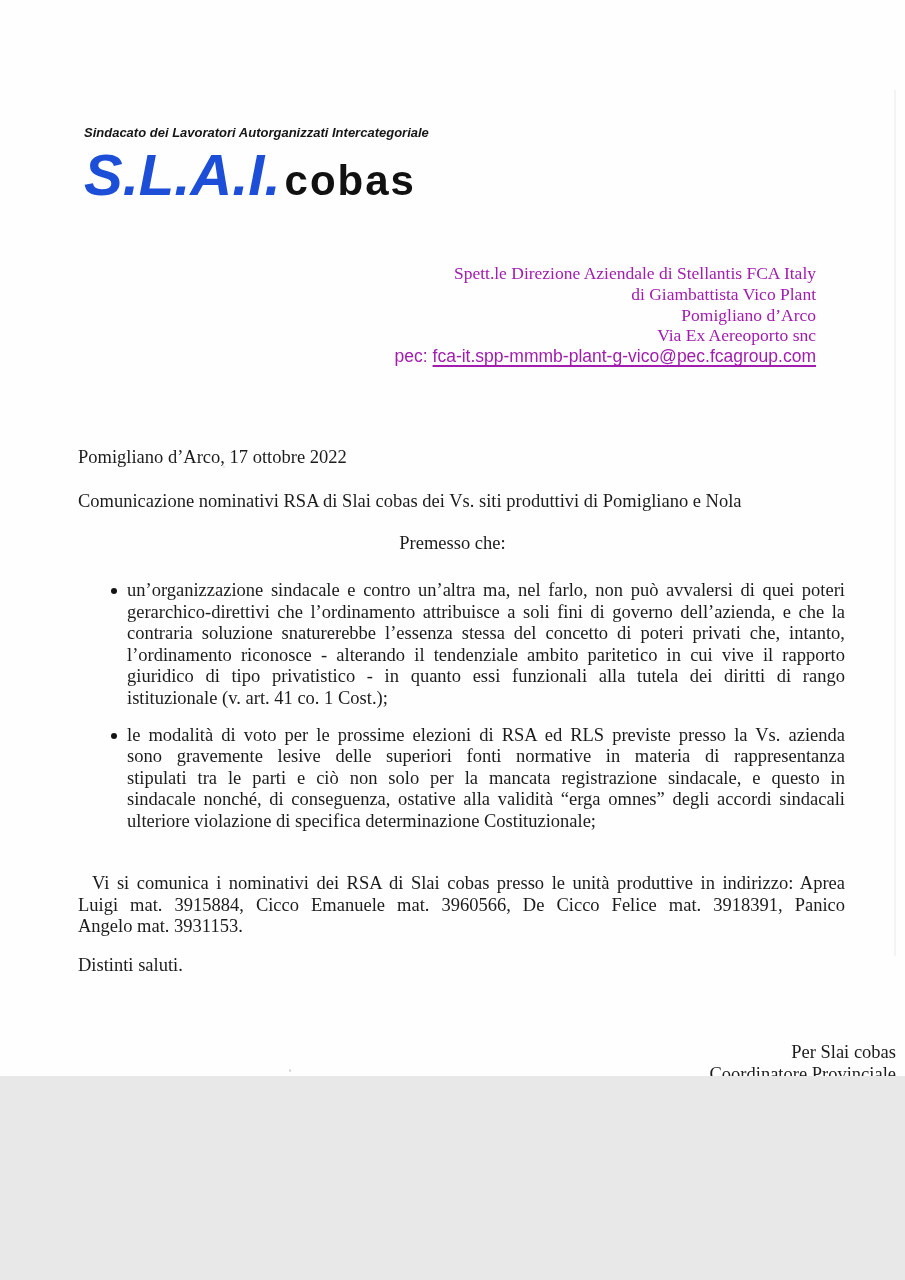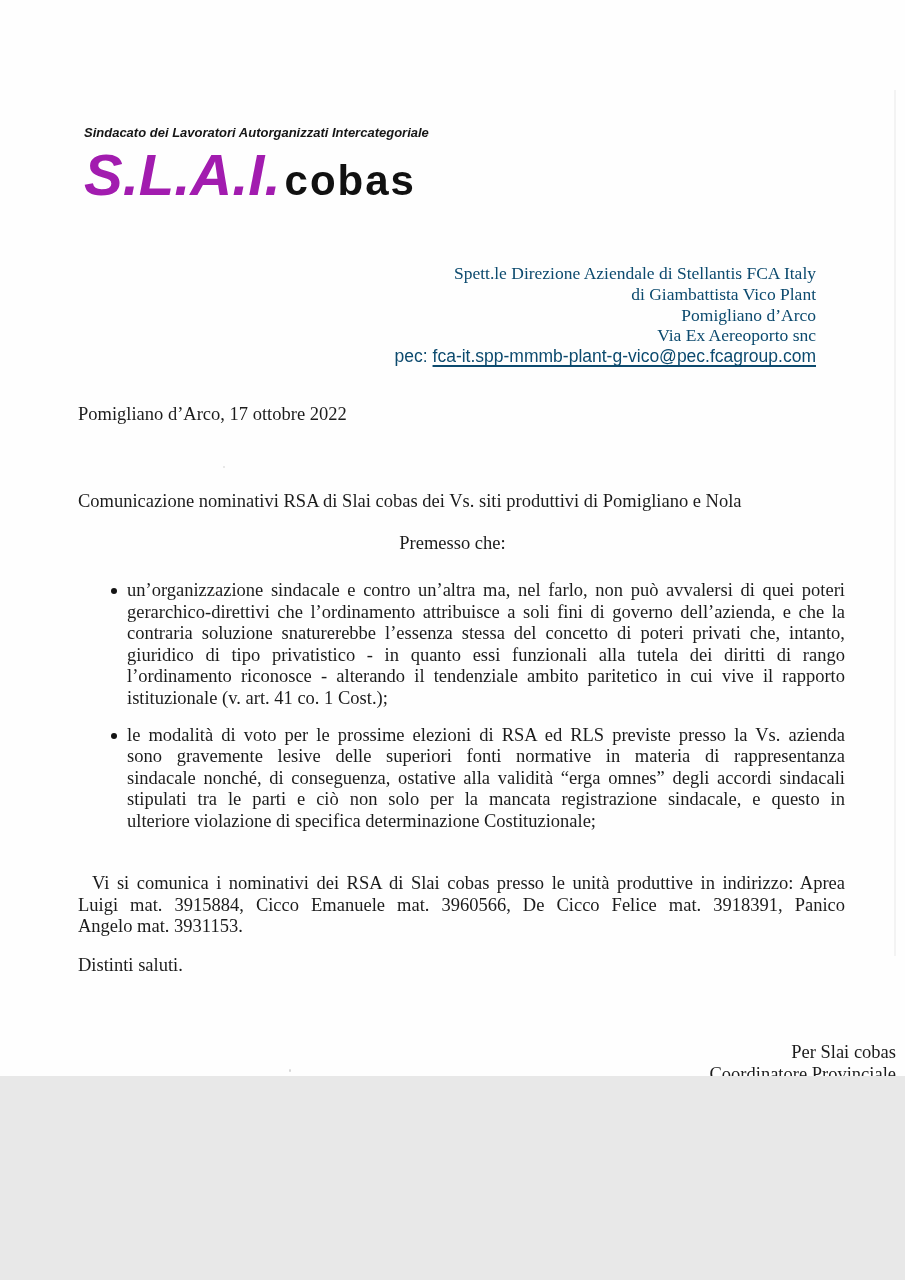--- a/index.html
+++ b/index.html
@@ -10,39 +10,39 @@
   }
   
   .letterhead{position:absolute; left:84px; top:125px;}
   .tagline{
     font-family:"Liberation Sans","DejaVu Sans",sans-serif;
     font-weight:bold; font-style:italic; font-size:13px; letter-spacing:0px; color:#161616;
   }
   .brand{margin-top:1px; white-space:nowrap;}
   .brand-acronym{
     font-family:"Liberation Sans","DejaVu Sans",sans-serif;
-    font-weight:bold; font-style:italic; font-size:58px; letter-spacing:0px; color:#a21caf;
+    font-weight:bold; font-style:italic; font-size:58px; letter-spacing:0px; color:#1d4ed8;
   }
   .brand-suffix{
     font-family:"Liberation Sans","DejaVu Sans",sans-serif;
     font-weight:bold; font-size:42px; letter-spacing:2px; color:#111; margin-left:4px;
   }
   
   .recipient{
     position:absolute; right:89px; top:263px; text-align:right;
-    font-size:17.5px; line-height:20.8px; color:#0c4a6e;
+    font-size:17.5px; line-height:20.8px; color:#a21caf;
   }
   .pec-line{
     font-family:"Liberation Sans","DejaVu Sans",sans-serif; font-size:17.5px;
   }
   .pec-email{
     text-decoration:underline; text-underline-offset:3px; text-decoration-thickness:1.5px;margin-top:41px;
   }
   
-  .dateline{position:absolute; left:78px; top:404px; font-size:18.5px;}
+  .dateline{position:absolute; left:78px; top:447px; font-size:18.5px;}
   .subject{position:absolute; left:78px; top:491px; font-size:18.5px;}
   .premise{position:absolute; left:0; width:905px; top:533px; text-align:center; font-size:18.5px;}
   .bullets{position:absolute; left:78px; top:580px; width:767px; font-size:18.5px; line-height:21.6px;}
   .bullet-item{position:relative; padding-left:49px;}
   .bullet-item + .bullet-item{margin-top:15px;}
   .bullet-dot{
     position:absolute; left:33px; top:8px; width:6px; height:6px;
     border-radius:50%; background:#141414;
   }
   .jline{text-align:justify; text-align-last:justify;}
@@ -101,32 +101,32 @@
 
   <div class="premise">Premesso che:</div>
 
   <div class="bullets">
     <div class="bullet-item">
       <span class="bullet-dot"></span>
       <div class="bullet-text">
           <div class="jline">un’organizzazione sindacale e contro un’altra ma, nel farlo, non può avvalersi di quei poteri</div>
           <div class="jline">gerarchico-direttivi che l’ordinamento attribuisce a soli fini di governo dell’azienda, e che la</div>
           <div class="jline">contraria soluzione snaturerebbe l’essenza stessa del concetto di poteri privati che, intanto,</div>
+          <div class="jline">l’ordinamento riconosce - alterando il tendenziale ambito paritetico in cui vive il rapporto</div>
           <div class="jline">giuridico di tipo privatistico - in quanto essi funzionali alla tutela dei diritti di rango</div>
-          <div class="jline">l’ordinamento riconosce - alterando il tendenziale ambito paritetico in cui vive il rapporto</div>
           <div class="jline">istituzionale (v. art. 41 co. 1 Cost.);</div>
         </div>
     </div>
     <div class="bullet-item">
       <span class="bullet-dot"></span>
       <div class="bullet-text">
           <div class="jline">le modalità di voto per le prossime elezioni di RSA ed RLS previste presso la Vs. azienda</div>
           <div class="jline">sono gravemente lesive delle superiori fonti normative in materia di rappresentanza</div>
+          <div class="jline">stipulati tra le parti e ciò non solo per la mancata registrazione sindacale, e questo in</div>
           <div class="jline">sindacale nonché, di conseguenza, ostative alla validità “erga omnes” degli accordi sindacali</div>
-          <div class="jline">stipulati tra le parti e ciò non solo per la mancata registrazione sindacale, e questo in</div>
           <div class="jline">ulteriore violazione di specifica determinazione Costituzionale;</div>
         </div>
     </div>
   </div>
 
   <div class="closing">
       <div class="jline">Vi si comunica i nominativi dei RSA di Slai cobas presso le unità produttive in indirizzo:  Aprea</div>
       <div class="jline">Luigi mat. 3915884, Cicco Emanuele mat. 3960566, De Cicco Felice mat. 3918391, Panico</div>
       <div class="jline">Angelo mat. 3931153.</div>
     </div>

